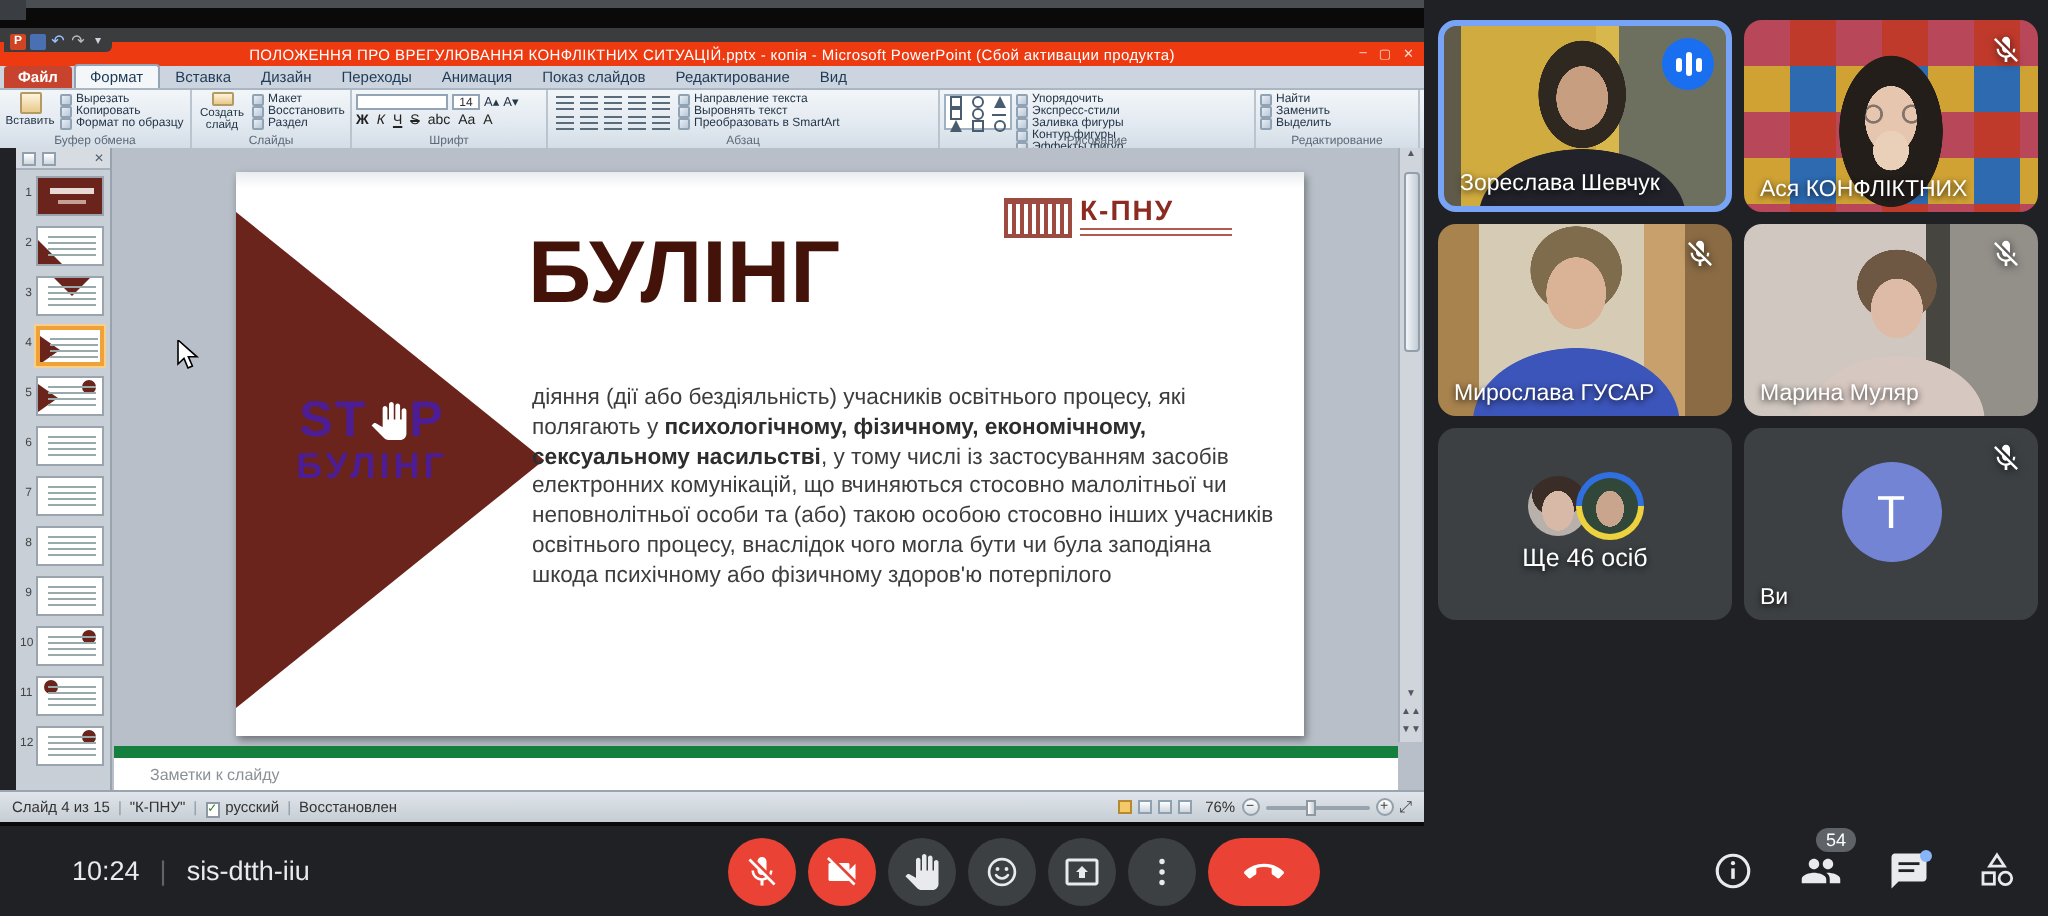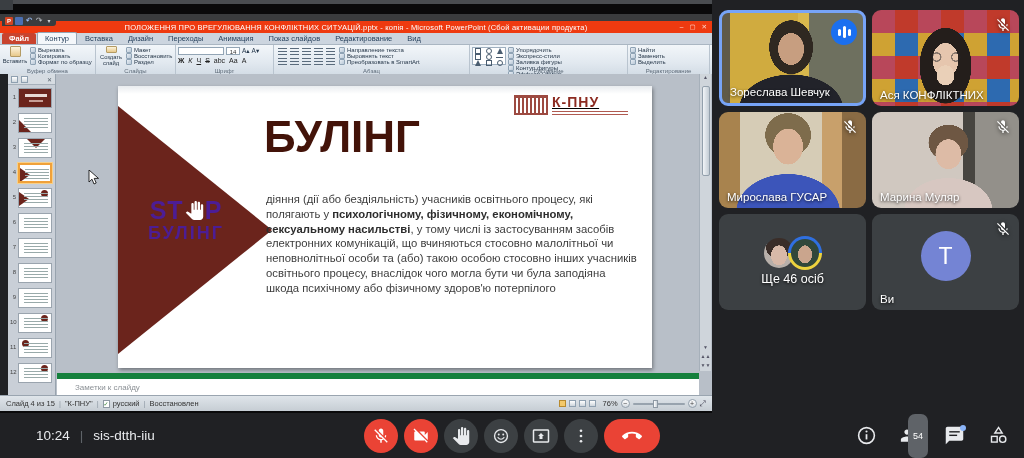--- a/index.html
+++ b/index.html
@@ -101,21 +101,21 @@
       clip-path:polygon(0 0,100% 50%,0 100%);}
   .stop-logo{position:absolute;left:2px;top:112px;width:132px;text-align:center;color:#4c1d95;}
   .stop-top{font-size:25px;font-weight:bold;letter-spacing:1px;line-height:1;display:flex;align-items:center;justify-content:center;gap:1px;}
   .stop-hand{width:19px;height:19px;}
   .stop-bottom{font-size:18px;font-weight:bold;letter-spacing:2px;line-height:1.15;}
   .slide-title{position:absolute;left:146px;top:26px;margin:0;font-size:44px;font-weight:bold;
       color:#431309;letter-spacing:0;}
   .slide-body{position:absolute;left:148px;top:106px;width:374px;margin:0;font-size:11.3px;
       line-height:1.31;color:#3d3d3d;}
   .slide-body .bold{font-weight:bold;color:#2d2d2d;}
-  .kpnu{position:absolute;left:396px;top:5px;width:130px;height:28px;display:flex;gap:4px;align-items:center;text-decoration:underline;}
+  .kpnu{position:absolute;left:384px;top:5px;width:130px;height:28px;display:flex;gap:4px;align-items:flex-end;}
   .kpnu-bldg{width:34px;height:20px;background:
       repeating-linear-gradient(90deg,#8c2b21 0 2px,#fff 2px 4px);
       border-top:3px solid #8c2b21;border-bottom:2px solid #8c2b21;opacity:.85;}
   .kpnu-right{display:flex;flex-direction:column;}
   .kpnu-text{font-size:14px;font-weight:bold;color:#8c2b21;letter-spacing:1px;line-height:1;}
   .kpnu-sub{margin-top:2px;width:76px;height:5px;background:repeating-linear-gradient(180deg,#b05a50 0 1px,transparent 1px 3px);}
 
   .vscroll{position:absolute;right:1px;top:0;width:12px;height:297px;background:#cfd5db;border-left:1px solid #a6b0ba;
       display:flex;flex-direction:column;align-items:center;font-size:5px;color:#556;}
   .vthumb{width:8px;height:90px;background:linear-gradient(90deg,#f2f5f8,#c3ccd4);border:1px solid #93a0ac;border-radius:2px;margin-top:6px;}
@@ -216,21 +216,21 @@
   .bar-left .sep{color:#5f6368;}
   .bar-center{position:absolute;left:50%;top:0;height:45px;transform:translateX(-50%);
       display:flex;align-items:center;gap:6px;}
   .ctl{width:34px;height:34px;border-radius:50%;border:none;display:flex;align-items:center;justify-content:center;padding:0;}
   .ctl.red{background:#ea4335;}
   .ctl.dark{background:#3c4043;}
   .ctl.end{width:56px;border-radius:18px;background:#ea4335;}
   .bar-right{position:absolute;right:14px;top:0;height:45px;display:flex;align-items:center;gap:20px;}
   .ricon{position:relative;width:24px;height:24px;display:flex;align-items:center;justify-content:center;}
   .badge{position:absolute;top:-10px;left:50%;transform:translateX(-10%);background:#5f6368;color:#fff;
-      font-size:9px;line-height:12px;padding:16px 5px;border-radius:7px;}
+      font-size:9px;line-height:12px;padding:0 5px;border-radius:7px;}
   .dot{position:absolute;top:1px;right:0;width:6px;height:6px;border-radius:50%;background:#8ab4f8;}
 </style>
 </head>
 <body>
 
 <div class="stage">
 
   <div class="share">
     <div class="screen-top-strip"></div>
     <div class="screen-corner-box"></div>
@@ -247,21 +247,21 @@
       <div class="ppt-titlebar">
         <span class="ppt-title">ПОЛОЖЕННЯ ПРО ВРЕГУЛЮВАННЯ КОНФЛІКТНИХ СИТУАЦІЙ.pptx - копія - Microsoft PowerPoint (Сбой активации продукта)</span>
         <span class="win-btns">
           <span>–</span>
           <span>▢</span>
           <span>✕</span>
         </span>
       </div>
       <div class="ppt-tabs" id="ppt-tabs">
           <span class="tab file">Файл</span>
-          <span class="tab active">Контур</span>
+          <span class="tab active">Формат</span>
           <span class="tab">Вставка</span>
           <span class="tab">Дизайн</span>
           <span class="tab">Переходы</span>
           <span class="tab">Анимация</span>
           <span class="tab">Показ слайдов</span>
           <span class="tab">Редактирование</span>
           <span class="tab">Вид</span>
         </div>
       <div class="ppt-ribbon" id="ppt-ribbon">
           <div class="rgroup" style="width: 96px;">

